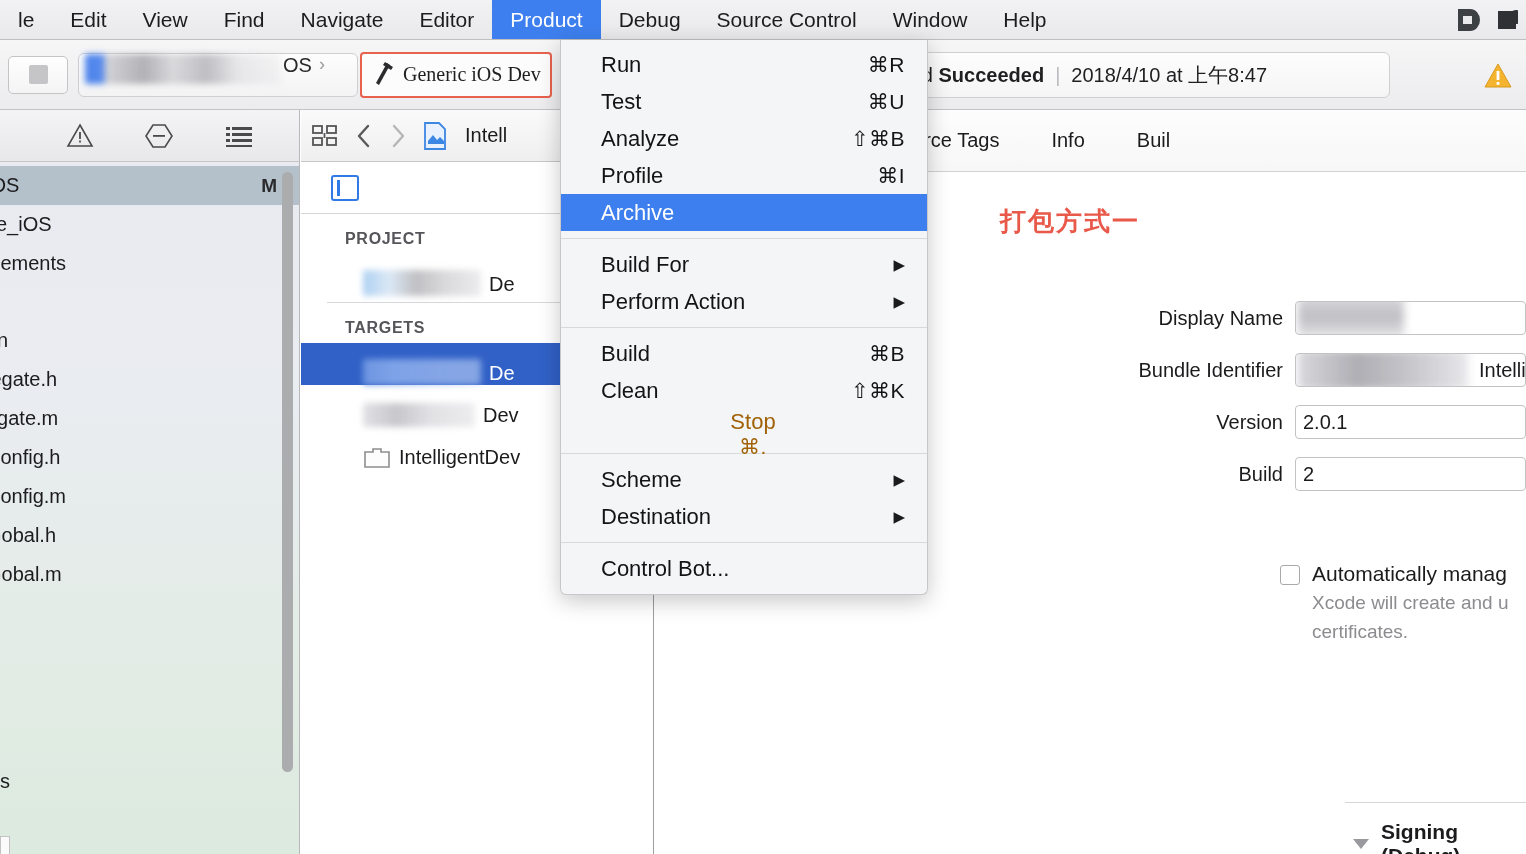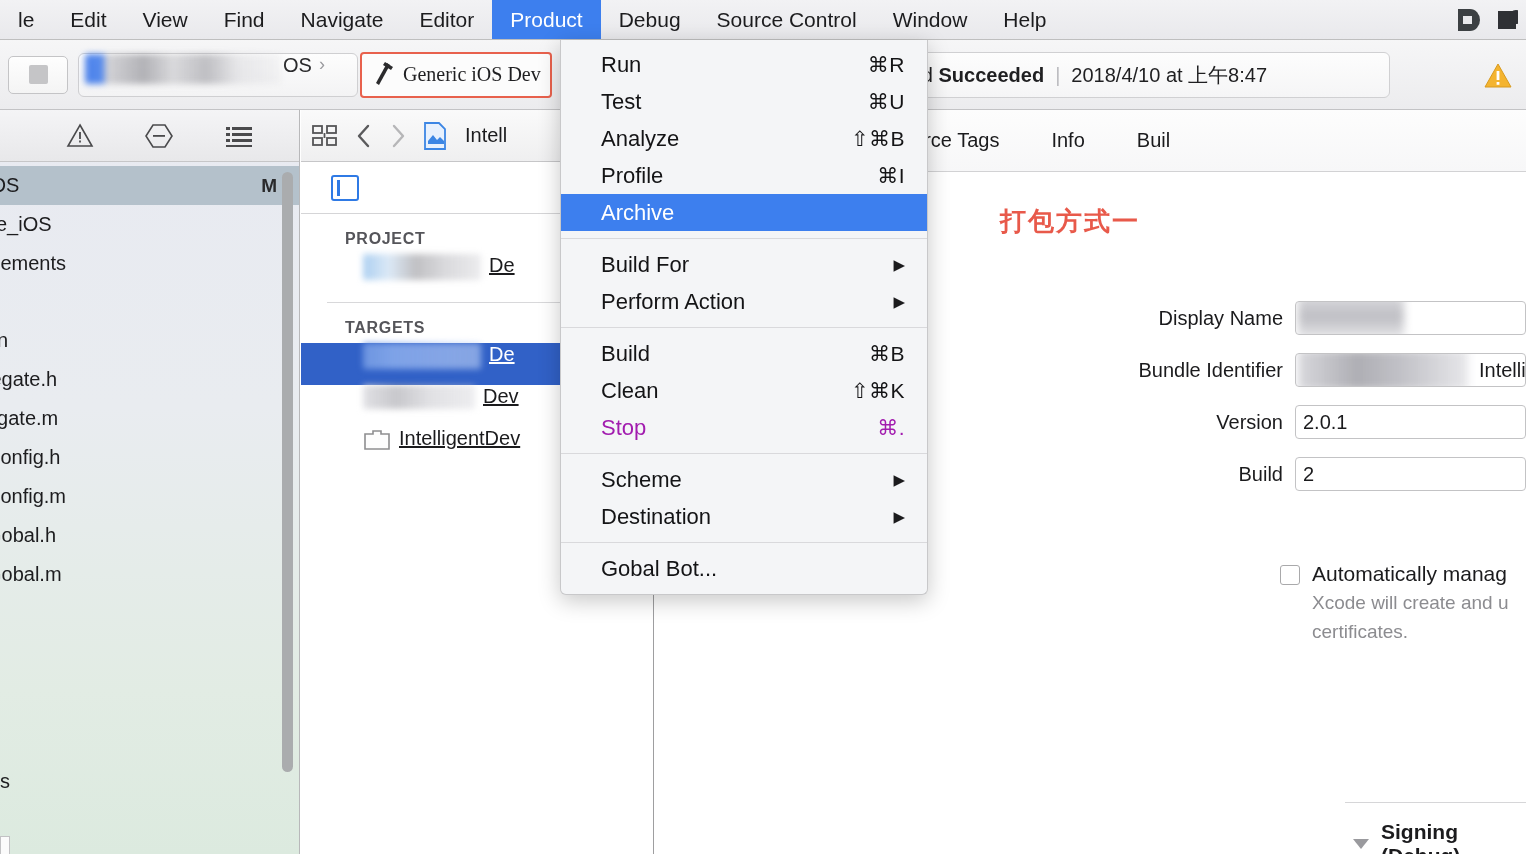--- a/index.html
+++ b/index.html
@@ -138,22 +138,22 @@
   .pp-toggle {
     width: 28px; height: 26px; border: 2px solid #2f7ae5; border-radius: 3px;
     display: flex; align-items: center; padding-left: 4px;
   }
   .pp-toggle span { width: 3px; height: 16px; background: #2f7ae5; }
   .pp-section-head {
     font-size: 16px; font-weight: bold; letter-spacing: .7px;
     color: #55555a; padding: 16px 0 6px 44px;
   }
   .pp-row {
-    height: 42px; display: flex; align-items: flex-start; padding-left: 62px;
-    font-size: 20px; color: #1b1b1d; gap: 8px; text-decoration: underline;
+    height: 42px; display: flex; align-items: flex-end; padding-left: 62px;
+    font-size: 20px; color: #1b1b1d; gap: 8px;
   }
   .pp-row.selected { background: #3161c7; color: #ffffff; }
   .pp-blur-sm {
     display:inline-block; height: 26px; width: 118px; border-radius: 2px;
     background: linear-gradient(90deg,
       rgba(168,205,240,.95) 0%, rgba(196,218,240,.6) 22%,
       rgba(150,150,155,.6) 45%, rgba(178,178,184,.5) 68%,
       rgba(205,205,210,.38) 100%);
     filter: blur(3px);
   }
@@ -248,21 +248,21 @@
     padding: 6px 0 7px 0;
     z-index: 50;
     border-radius: 0 0 6px 6px;
   }
   .dd-item {
     height: 37px; display: flex; align-items: center;
     padding: 0 22px 0 40px; justify-content: space-between;
     font-size: 22px; color: #141416;
   }
   .dd-item.highlight { background: #3d7fee; color: #ffffff; }
-  .dd-item.disabled { color: #a21caf; }
+  .dd-item.disabled { color: #a16207; flex-direction: column; }
   .dd-key { font-size: 21px; letter-spacing: .5px; }
   .dd-arrow { font-size: 15px; color: #1b1b1d; }
   .dd-sep { height: 1px; background: #d9d9dc; margin: 7px 0; }
 
   
   svg { display: block; }
 </style>
 </head>
 <body>
 
@@ -602,18 +602,18 @@
       <span class="dd-arrow">▶</span>
     </div>
     <div class="dd-item">
       <span>Destination</span>
       <span class="dd-arrow">▶</span>
     </div>
 
     <div class="dd-sep"></div>
 
     <div class="dd-item">
-      <span>Gobal Bot...</span>
+      <span>Control Bot...</span>
       <span class="dd-key"></span>
     </div>
   </div>
 
 </div>
 
 </body></html>

